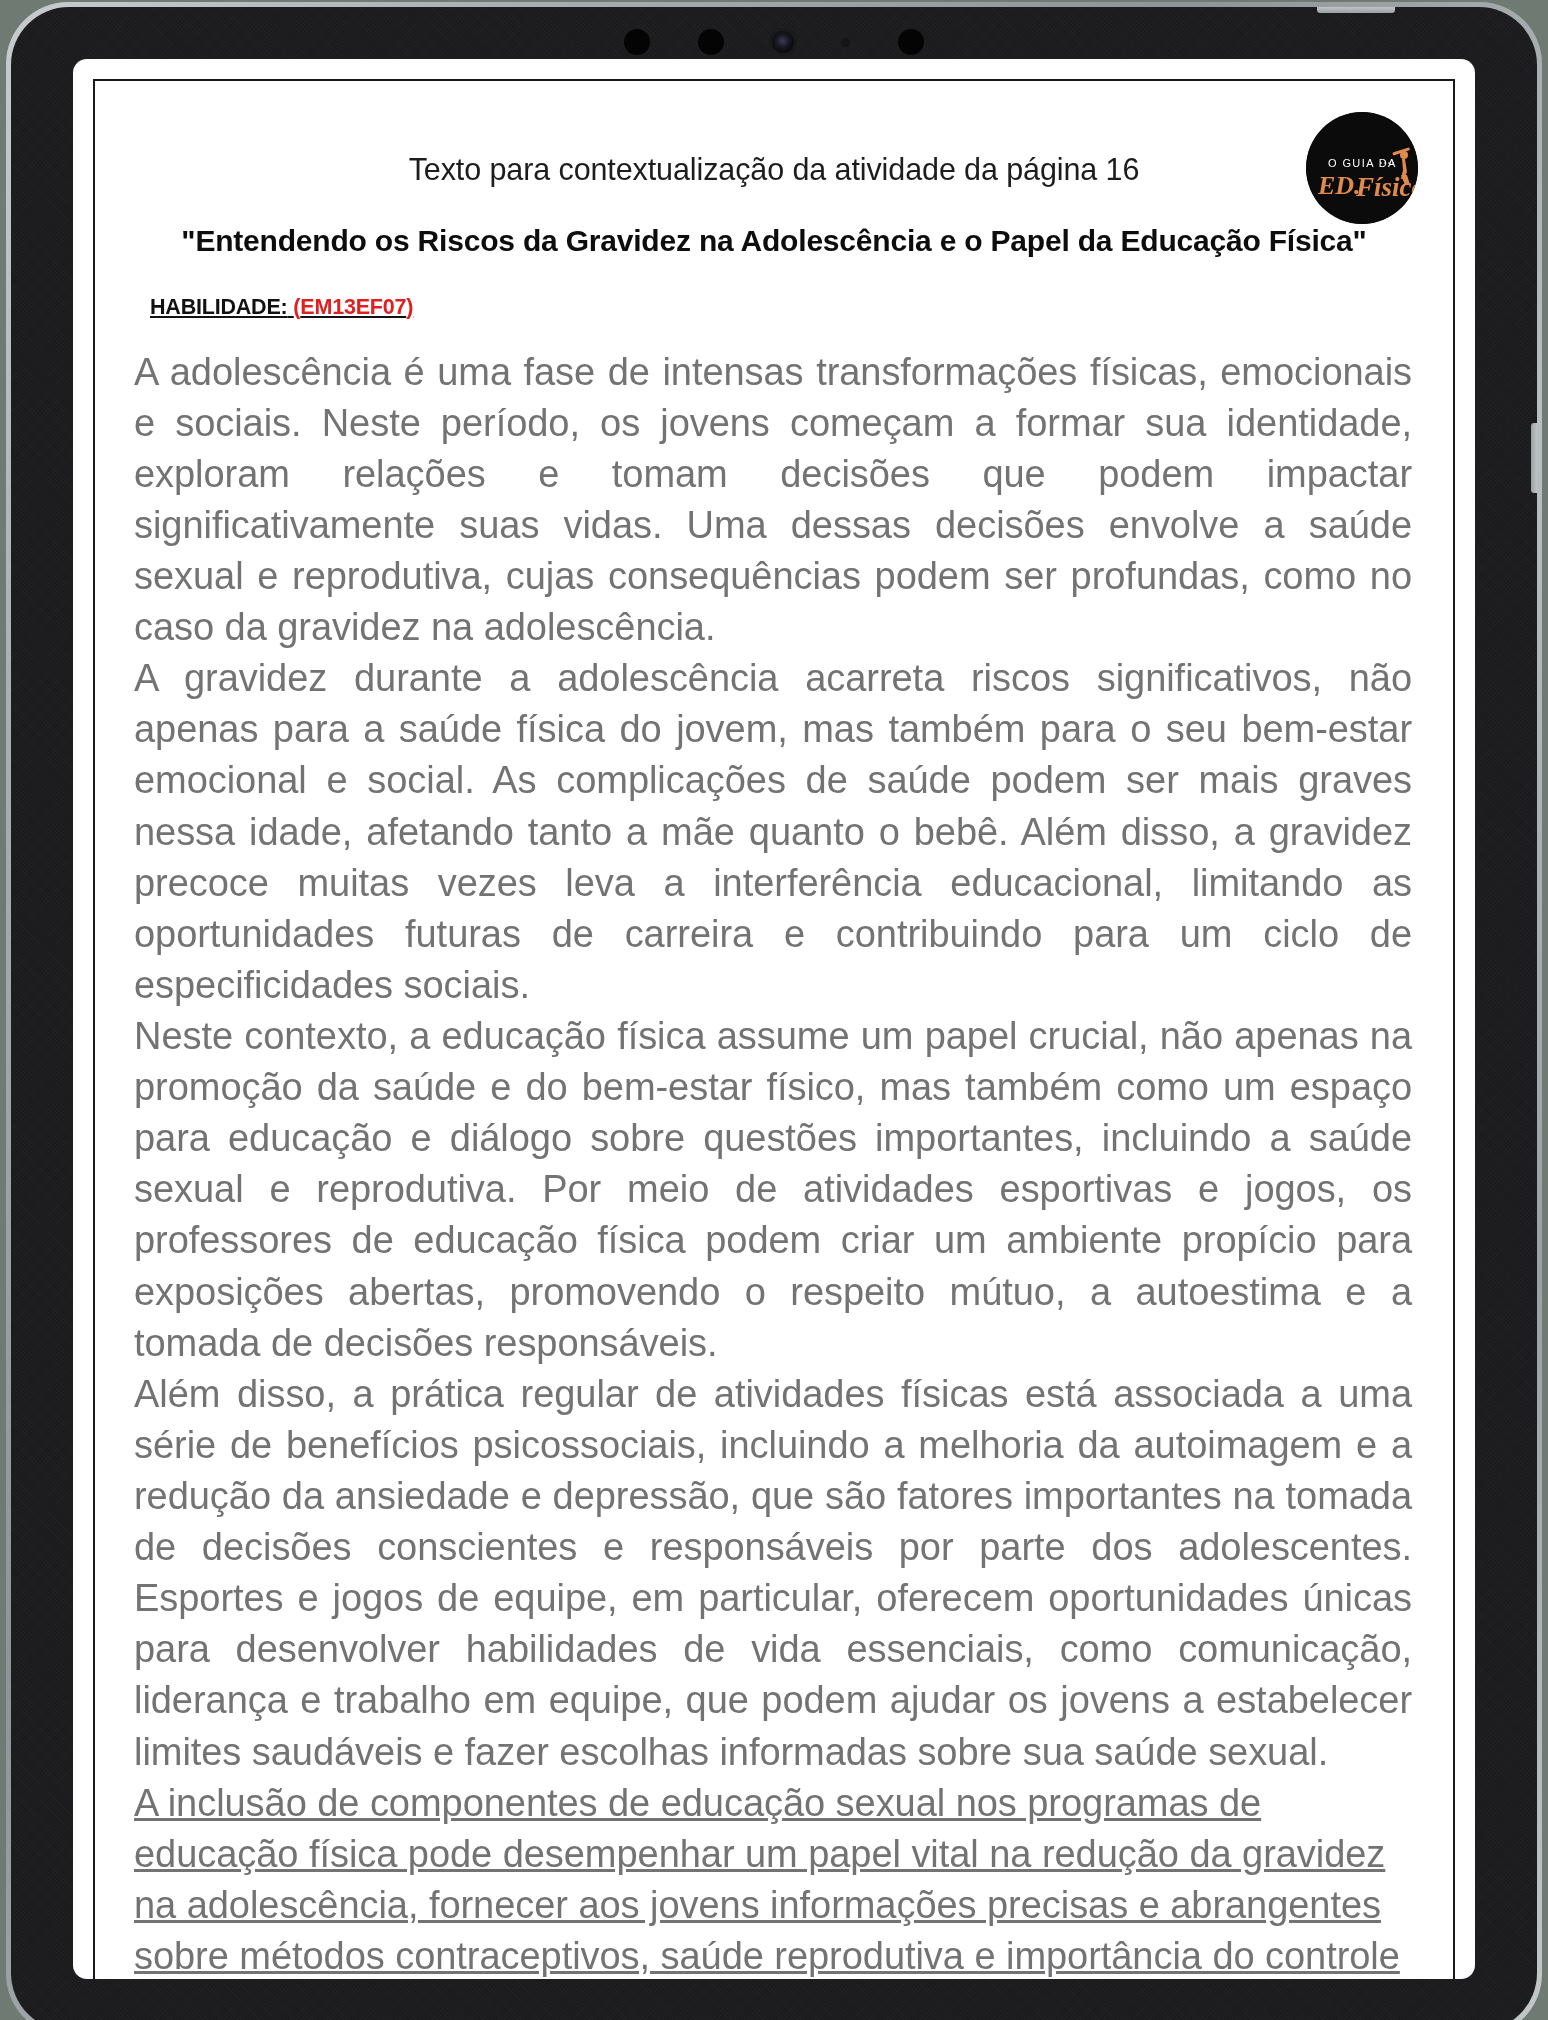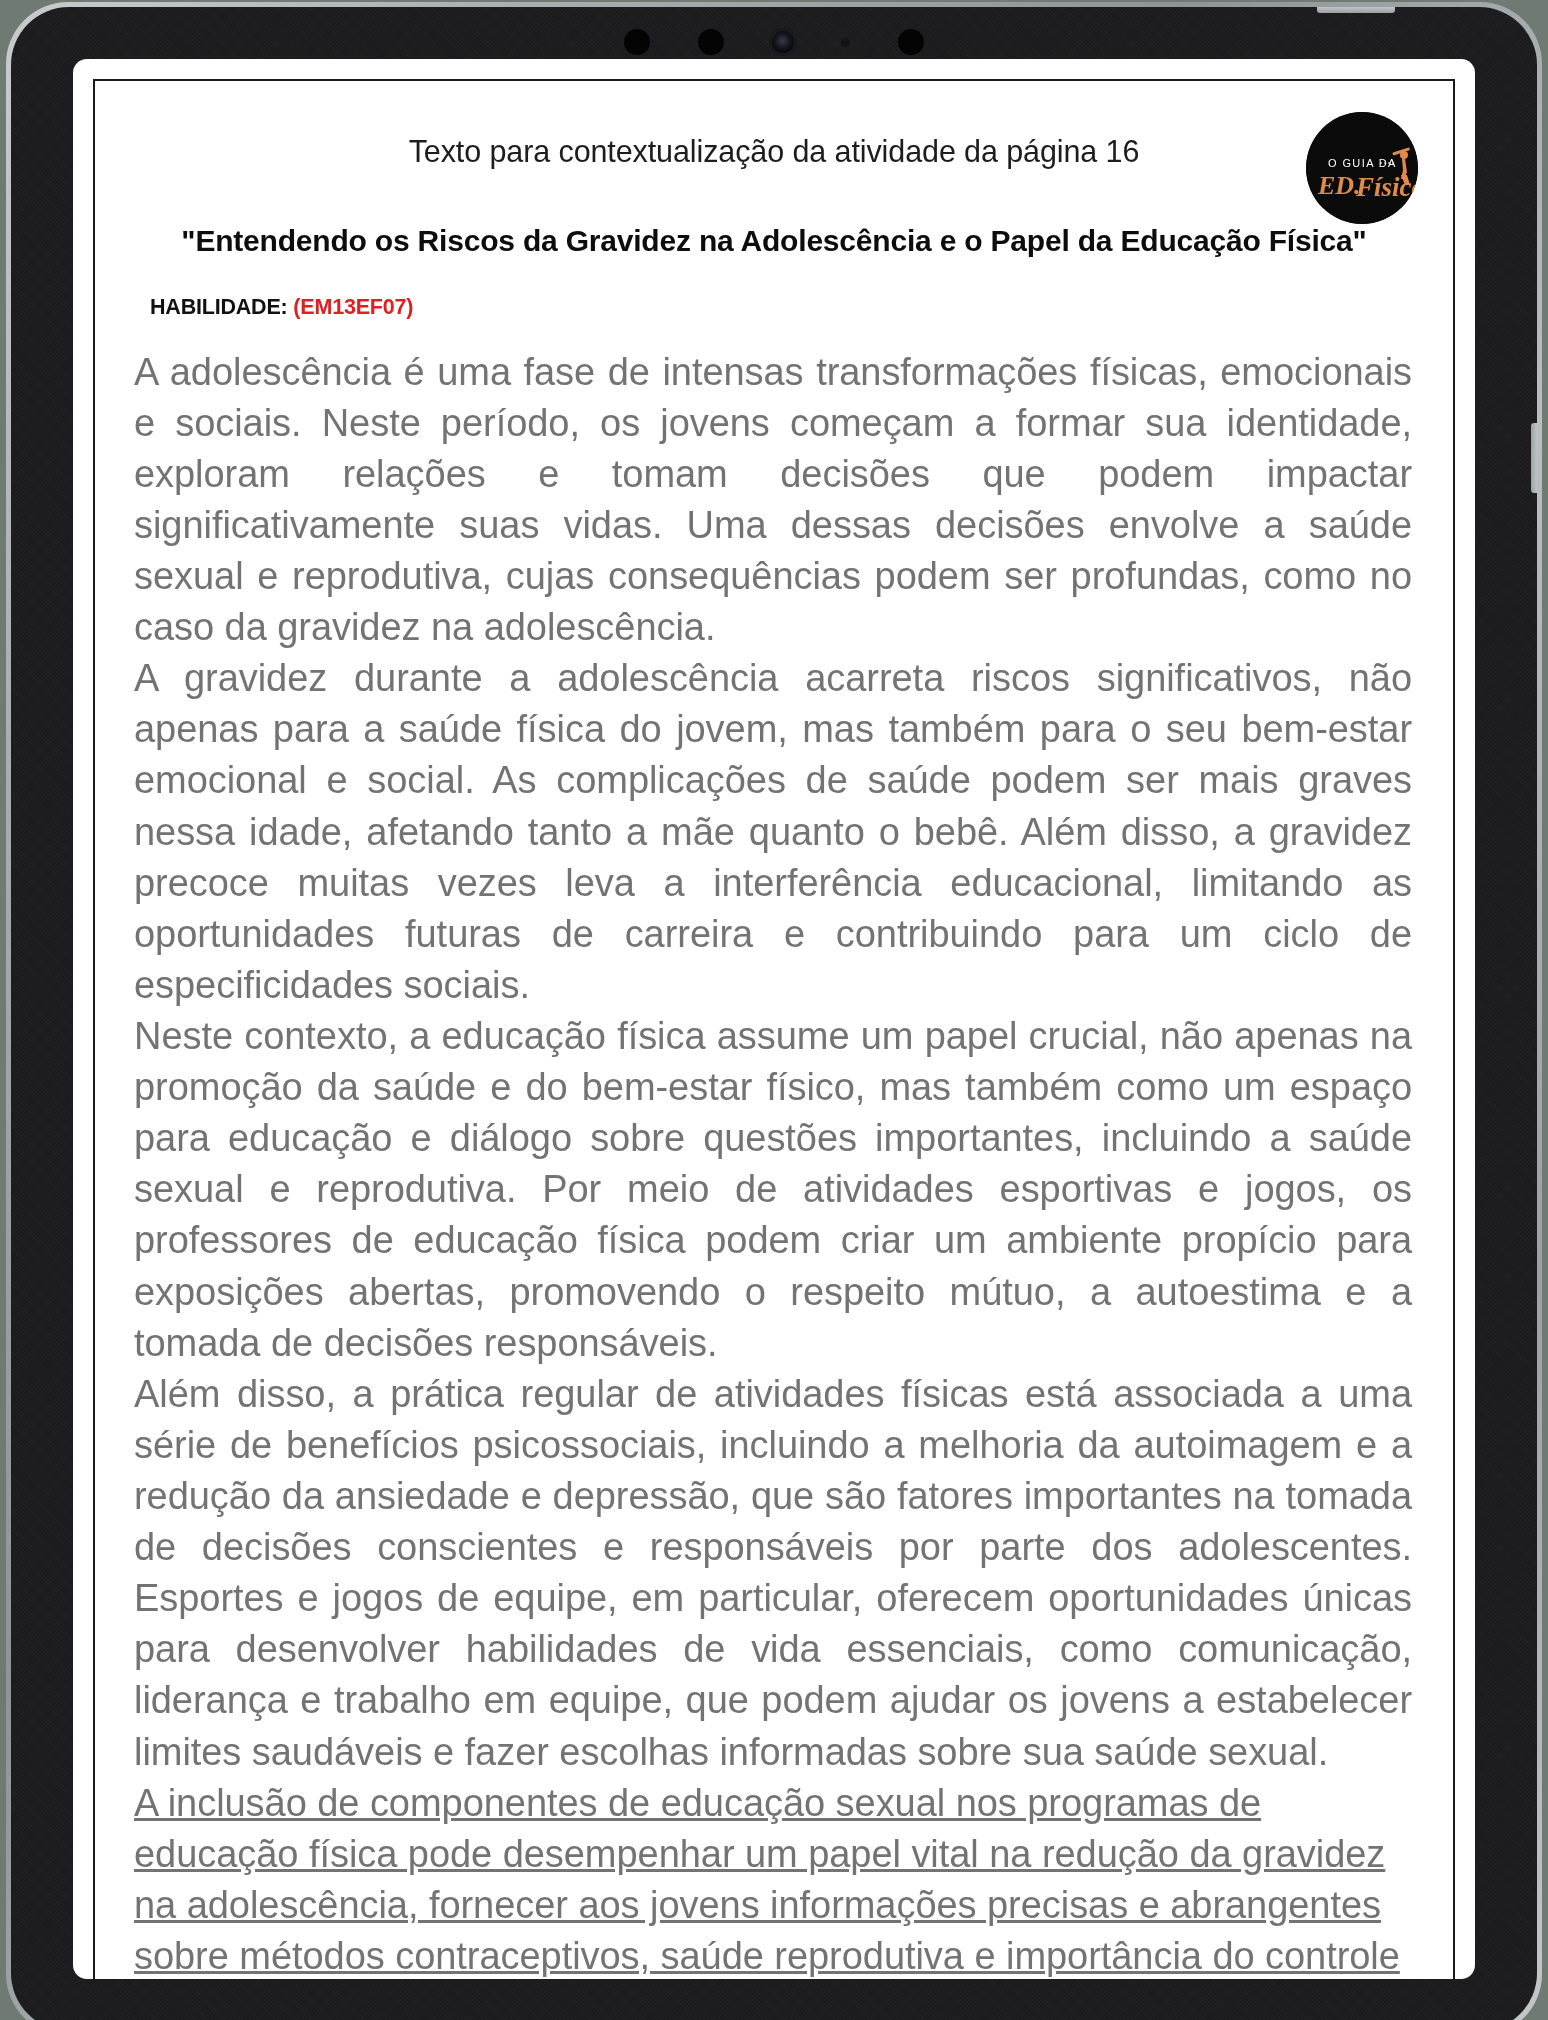--- a/index.html
+++ b/index.html
@@ -107,21 +107,21 @@
 
   .doc-inner {
     padding: 28px 33px 0 33px;
   }
 
   
   #doc-header {
     position: relative;
     height: 96px;
     display: flex;
-    align-items: flex-start;
+    align-items: center;
     justify-content: center;
   }
   #header-title {
     font-size: 30.5px;
     color: #1d1d1d;
     line-height: 1.2;
     padding-top: 24px;
     letter-spacing: -0.1px;
   }
 
@@ -150,20 +150,21 @@
   }
 
   
   #habilidade-row {
     margin-top: 34px;
     padding-left: 22px;
     font-size: 21.5px;
     font-weight: bold;
     color: #111;
     letter-spacing: -0.2px;
+    text-decoration: underline;
   }
   #habilidade-code { color: #e02020; }
 
   
   #doc-body {
     margin-top: 27px;
     padding: 0 8px 0 6px;
   }
   #doc-body p {
     font-size: 38px;

